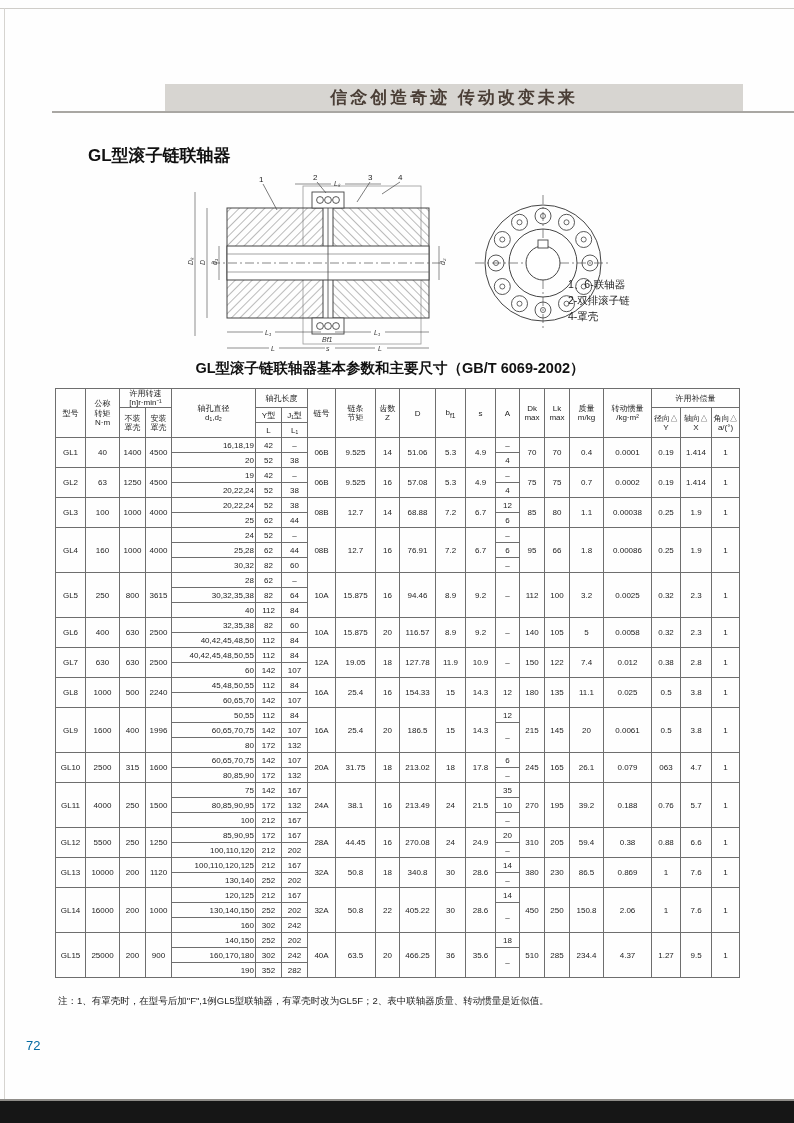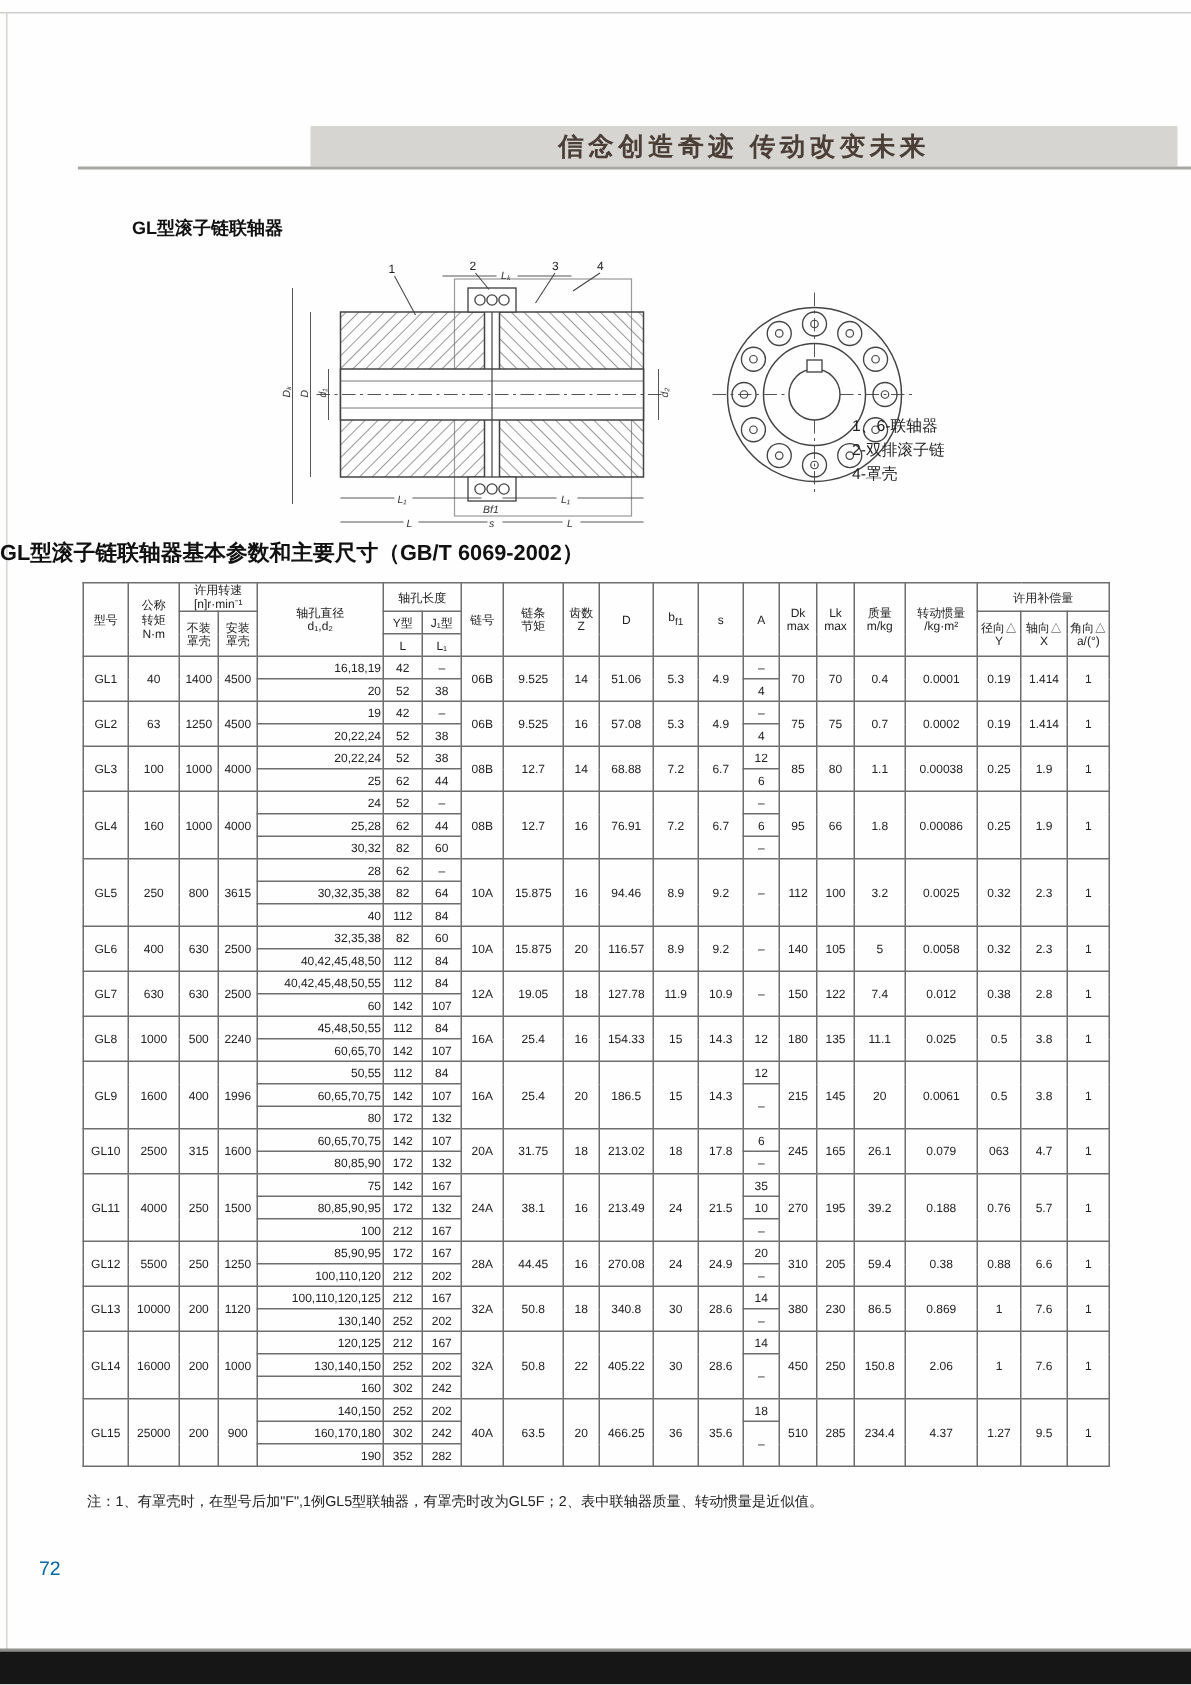--- a/index.html
+++ b/index.html
@@ -8,31 +8,31 @@
     position:relative; width:794px; height:1123px; margin:0 auto;
     background:#fefefe; overflow:hidden;
     font-family:"Liberation Sans", sans-serif; color:#222;
   }
   .top-rule  { position:absolute; left:0; top:8px; width:794px; height:1px; background:#cfcdc9; }
   .left-rule { position:absolute; left:4px; top:8px; width:1px; height:1092px; background:#d6d4d0; }
 
   .banner {
     position:absolute; left:165px; top:84px; width:578px; height:27px;
     background:#d7d5d1; display:flex; align-items:center; justify-content:center;
-    font-size:17px; font-weight:bold; color:#4a3e36; letter-spacing:3px;margin-left:42px;
+    font-size:17px; font-weight:bold; color:#4a3e36; letter-spacing:3px;
   }
   .banner-underline { position:absolute; left:52px; top:111px; width:742px; height:2px; background:#a9a7a3; }
 
-  .section-title { position:absolute; left:88px; top:144px; font-size:12px; font-weight:bold; color:#111; }
+  .section-title { position:absolute; left:88px; top:144px; font-size:17px; font-weight:bold; color:#111; }
 
   .diagram { position:absolute; left:175px; top:170px; width:500px; height:195px; }
   .diagram svg { position:absolute; left:0; top:0; }
   .legend { position:absolute; left:393px; top:106px; font-size:10.5px; line-height:16px; color:#222; white-space:nowrap; }
 
-  .table-title { position:absolute; left:0; top:359px; width:780px; text-align:left; font-size:14.5px; font-weight:bold; color:#111; }
+  .table-title { position:absolute; left:0; top:359px; width:780px; text-align:center; font-size:14.5px; font-weight:bold; color:#111; }
 
   table.spec {
     position:absolute; left:55px; top:388px; width:684px;
     border-collapse:collapse; table-layout:fixed;
     font-size:8px; color:#222; text-align:center;
   }
   table.spec th, table.spec td {
     border:1px solid #6e6e6e; padding:0 1px; line-height:1.15;
     overflow:hidden; white-space:nowrap; font-weight:400; height:15px;
   }

